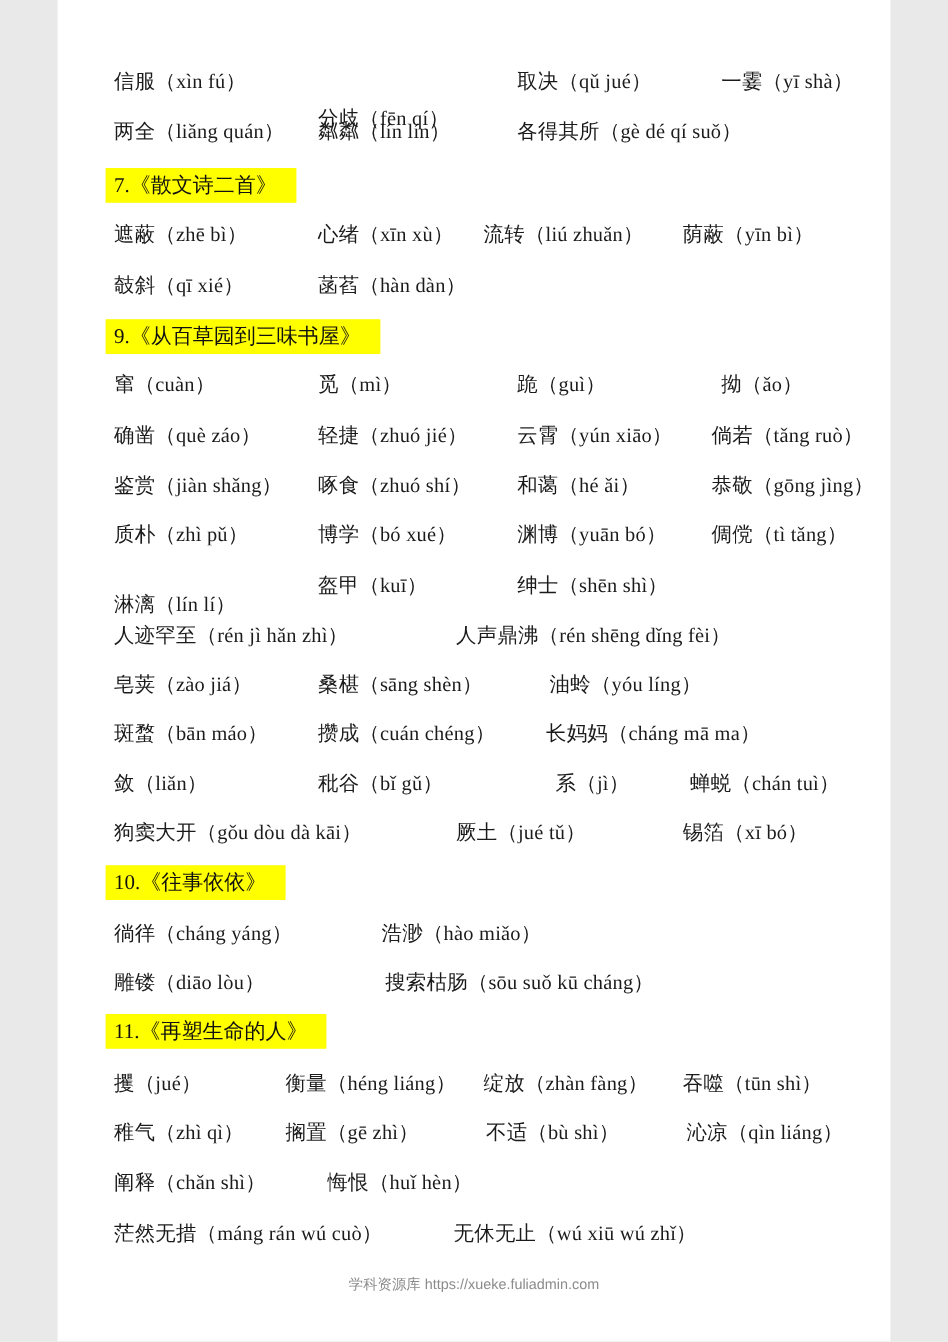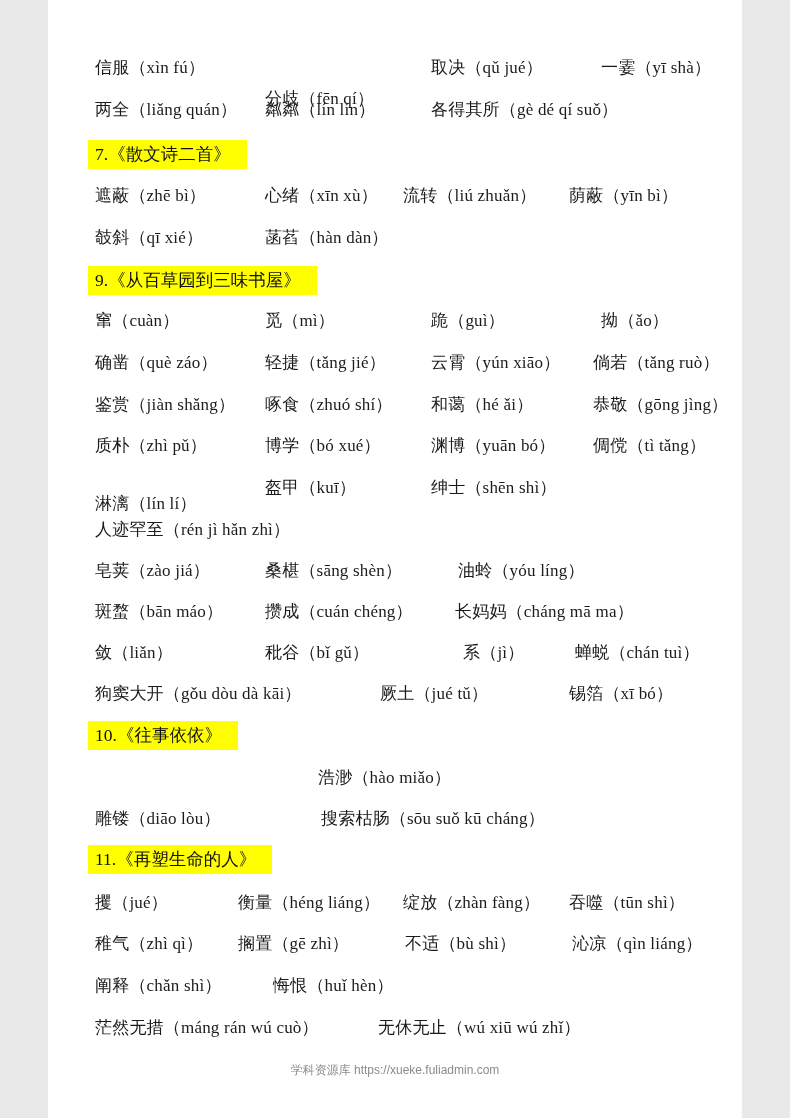--- a/index.html
+++ b/index.html
@@ -73,21 +73,21 @@
         <span class="header-hl">9.《从百草园到三味书屋》</span>
       </div>
       <div class="line" style="top: 309px;">
         <span class="cell" style="left: 47px;">窜（cuàn）</span>
         <span class="cell" style="left: 217px;">觅（mì）</span>
         <span class="cell" style="left: 383px;">跪（guì）</span>
         <span class="cell" style="left: 553px;">拗（ǎo）</span>
       </div>
       <div class="line" style="top: 351px;">
         <span class="cell" style="left: 47px;">确凿（què záo）</span>
-        <span class="cell" style="left: 217px;">轻捷（tǎng jié）</span>
+        <span class="cell" style="left: 217px;">轻捷（zhuó jié）</span>
         <span class="cell" style="left: 383px;">云霄（yún xiāo）</span>
         <span class="cell" style="left: 545px;">倘若（tǎng ruò）</span>
       </div>
       <div class="line" style="top: 393px;">
         <span class="cell" style="left: 47px;">鉴赏（jiàn shǎng）</span>
         <span class="cell" style="left: 217px;">啄食（zhuó shí）</span>
         <span class="cell" style="left: 383px;">和蔼（hé ǎi）</span>
         <span class="cell" style="left: 545px;">恭敬（gōng jìng）</span>
       </div>
       <div class="line" style="top: 434px;">
@@ -96,20 +96,21 @@
         <span class="cell" style="left: 383px;">渊博（yuān bó）</span>
         <span class="cell" style="left: 545px;">倜傥（tì tǎng）</span>
       </div>
       <div class="line" style="top: 476px;">
         <span class="cell" style="left: 47px; margin-top: 16px;">淋漓（lín lí）</span>
         <span class="cell" style="left: 217px;">盔甲（kuī）</span>
         <span class="cell" style="left: 383px;">绅士（shēn shì）</span>
       </div>
       <div class="line" style="top: 518px;">
         <span class="cell" style="left: 47px;">人迹罕至（rén jì hǎn zhì）</span>
+        <span class="cell" style="left: 332px;">人声鼎沸（rén shēng dǐng fèi）</span>
       </div>
       <div class="line" style="top: 559px;">
         <span class="cell" style="left: 47px;">皂荚（zào jiá）</span>
         <span class="cell" style="left: 217px;">桑椹（sāng shèn）</span>
         <span class="cell" style="left: 410px;">油蛉（yóu líng）</span>
       </div>
       <div class="line" style="top: 600px; text-align: right;">
         <span class="cell" style="left: 47px;">斑蝥（bān máo）</span>
         <span class="cell" style="left: 217px;">攒成（cuán chéng）</span>
         <span class="cell" style="left: 407px;">长妈妈（cháng mā ma）</span>
@@ -122,20 +123,21 @@
       </div>
       <div class="line" style="top: 682px;">
         <span class="cell" style="left: 47px;">狗窦大开（gǒu dòu dà kāi）</span>
         <span class="cell" style="left: 332px;">厥土（jué tǔ）</span>
         <span class="cell" style="left: 521px;">锡箔（xī bó）</span>
       </div>
       <div class="line" style="top: 721px;">
         <span class="header-hl">10.《往事依依》</span>
       </div>
       <div class="line" style="top: 766px;">
+        <span class="cell" style="left: 47px;">徜徉（cháng yáng）</span>
         <span class="cell" style="left: 270px;">浩渺（hào miǎo）</span>
       </div>
       <div class="line" style="top: 807px;">
         <span class="cell" style="left: 47px;">雕镂（diāo lòu）</span>
         <span class="cell" style="left: 273px;">搜索枯肠（sōu suǒ kū cháng）</span>
       </div>
       <div class="line" style="top: 845px;">
         <span class="header-hl">11.《再塑生命的人》</span>
       </div>
       <div class="line" style="top: 891px;">

